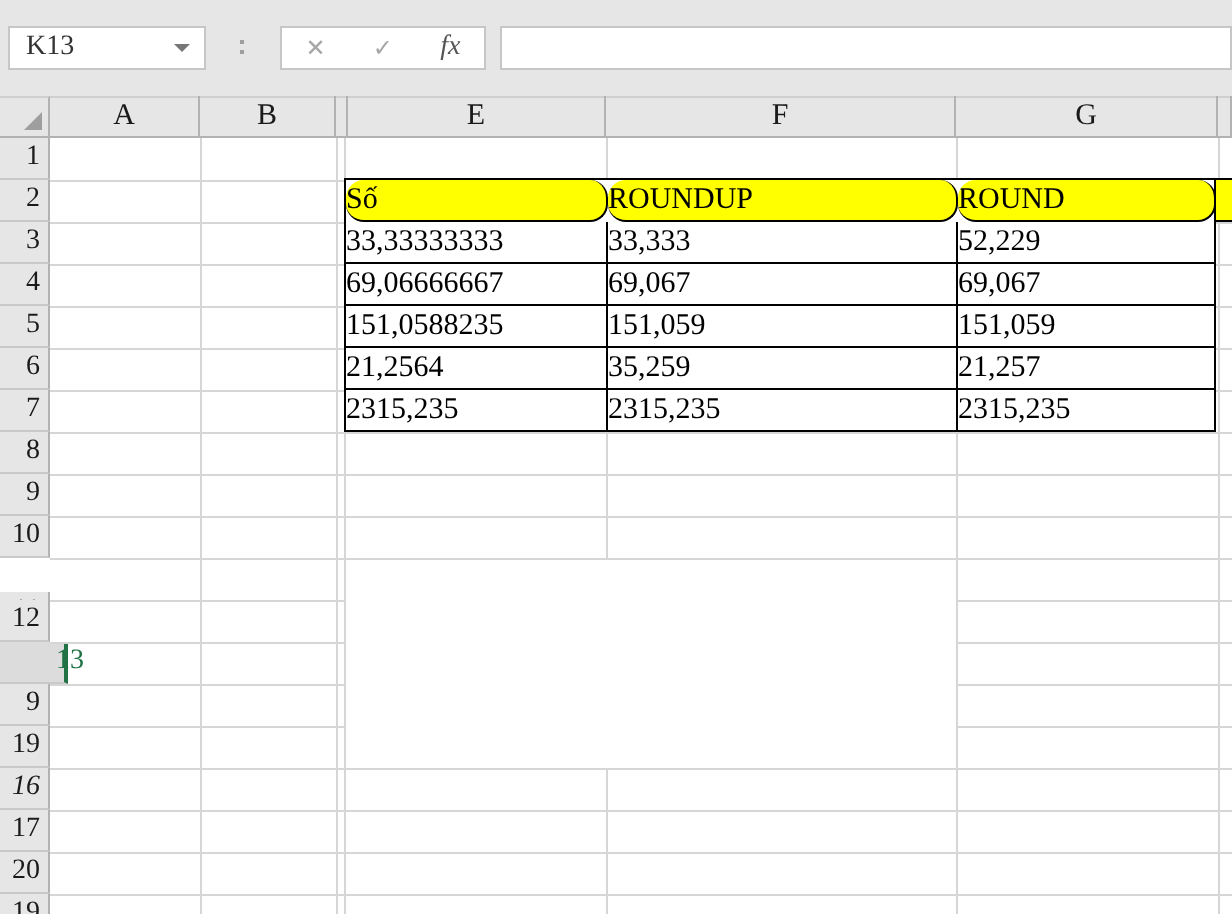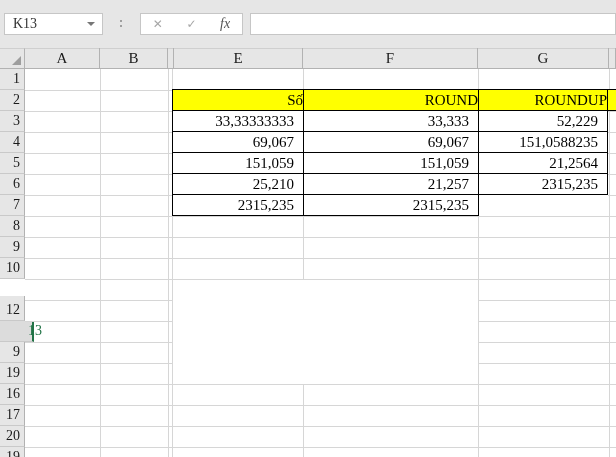--- a/index.html
+++ b/index.html
@@ -29,22 +29,22 @@
       border-right:1px solid var(--hdrline);border-bottom:1px solid #c9c9c9;text-align:right;
       padding-right:4px;line-height:20px;font-size:14px;color:#1a1a1a;}
   .rh.sel{background:#dcdcdc;color:var(--green);border-right:2px solid var(--green);}
   .vl{position:absolute;top:69px;height:388px;width:1px;background:var(--grid);}
   .hl{position:absolute;left:25px;width:591px;height:1px;background:var(--grid);}
   .overlay{position:absolute;left:173px;top:280px;width:305px;height:104px;background:#fff;}
   .xtable{position:absolute;left:172px;top:89px;display:grid;grid-template-columns:131px 175px 129px;
           grid-auto-rows:21px;border-top:1px solid #000;border-left:1px solid #000;background:#fff;}
   .tc{box-sizing:border-box;border-right:1px solid #000;border-bottom:1px solid #000;
       font-size:15px;line-height:20px;overflow:hidden;white-space:nowrap;}
-  .th{background:var(--yellow);text-align:right;}
-  .td{text-align:right;padding-right:9px;}
+  .th{background:var(--yellow);text-align:left;border-radius:9px;}
+  .td{text-align:left;padding-right:9px;}
   .sliver{position:absolute;left:607px;top:89px;width:9px;height:22px;box-sizing:border-box;
           background:var(--yellow);border:1px solid #000;border-right:none;}
 </style>
 </head>
 <body>
 
 <div class="app">
 
   <div class="topbar">
     <div class="box namebox">
@@ -84,21 +84,21 @@
       <div class="rh" style="top: 174px;">6</div>
       <div class="rh" style="top: 195px;">7</div>
       <div class="rh" style="top: 216px;">8</div>
       <div class="rh" style="top: 237px;">9</div>
       <div class="rh" style="top: 258px;">10</div>
       <div class="rh" style="top: 296px;">11</div>
       <div class="rh" style="top: 300px;">12</div>
       <div class="rh sel" style="top: 321px; padding-left: 28px;">13</div>
       <div class="rh" style="top: 342px;">9</div>
       <div class="rh" style="top: 363px;">19</div>
-      <div class="rh" style="top: 384px;">16</div>
+      <div class="rh" style="top: 384px; font-style: italic;">16</div>
       <div class="rh" style="top: 405px;">17</div>
       <div class="rh" style="top: 426px;">20</div>
       <div class="rh" style="top: 447px;">19</div>
     </div>
   <div id="gridlines">
       <div class="vl" style="left: 100px;"></div>
       <div class="vl" style="left: 168px;"></div>
       <div class="vl" style="left: 172px;"></div>
       <div class="vl" style="left: 303px;"></div>
       <div class="vl" style="left: 478px;"></div>
@@ -120,32 +120,33 @@
       <div class="hl" style="top: 384px;"></div>
       <div class="hl" style="top: 405px;"></div>
       <div class="hl" style="top: 426px;"></div>
       <div class="hl" style="top: 447px;"></div>
     </div>
 
   <div class="overlay"></div>
 
   <div class="xtable" id="xtable">
       <div class="tc th">Số</div>
+      <div class="tc th">ROUNDUP</div>
       <div class="tc th">ROUND</div>
-      <div class="tc th">ROUNDUP</div>
       <div class="tc td">33,33333333</div>
       <div class="tc td">33,333</div>
       <div class="tc td">52,229</div>
+      <div class="tc td">69,06666667</div>
       <div class="tc td">69,067</div>
       <div class="tc td">69,067</div>
       <div class="tc td">151,0588235</div>
       <div class="tc td">151,059</div>
       <div class="tc td">151,059</div>
       <div class="tc td">21,2564</div>
-      <div class="tc td">25,210</div>
+      <div class="tc td">35,259</div>
       <div class="tc td">21,257</div>
       <div class="tc td">2315,235</div>
       <div class="tc td">2315,235</div>
       <div class="tc td">2315,235</div>
     </div>
   <div class="sliver"></div>
 
 </div>
 
 </body></html>

